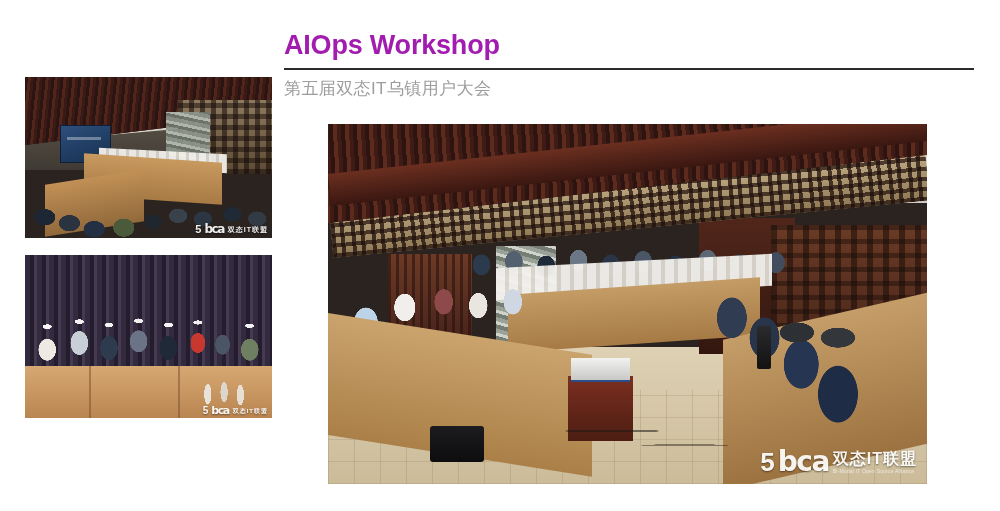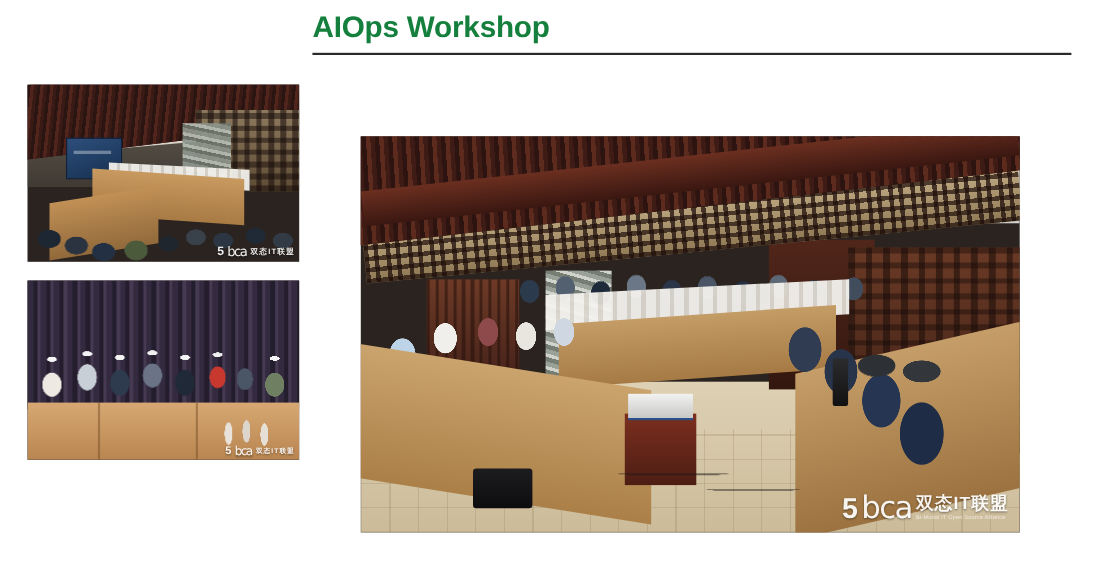--- a/index.html
+++ b/index.html
@@ -6,22 +6,22 @@
   body{
     width:1000px;height:511px;background:#ffffff;
     font-family:"Liberation Sans","DejaVu Sans",sans-serif;
     overflow:hidden;position:relative;
   }
   .slide{position:absolute;inset:0;background:#fff;}
 
   
   .header{position:absolute;left:284px;top:8px;width:690px;}
   .title{
-    font-size:27px;font-weight:bold;color:#15803d;
-    letter-spacing:-0.2px;line-height:34px;white-space:nowrap;
+    font-size:27px;font-weight:bold;color:#a21caf;
+    letter-spacing:-0.2px;line-height:34px;white-space:nowrap;margin-top:20px;
   }
   .rule{height:2px;background:#2b2b2b;margin-top:6px;width:690px;}
   .subtitle{
     margin-top:8px;font-size:17px;color:#9d9d9d;letter-spacing:0.4px;
     line-height:22px;white-space:nowrap;font-weight:500;
   }
 
   
   .photo{position:absolute;overflow:hidden;background:#2a2320;}
   .layer{position:absolute;inset:0;}
@@ -285,21 +285,21 @@
       radial-gradient(ellipse 26% 38% at 62% 62%,#33373c 60%,transparent 62%);
   }
 
   
   .logo{position:absolute;display:flex;align-items:center;gap:4px;opacity:.92;}
   .logo .five{
     color:#fff;font-weight:bold;line-height:1;letter-spacing:-1px;
     text-shadow:0 1px 2px rgba(0,0,0,.5);
   }
   .logo .bca{
-    color:#fff;font-weight:normal;line-height:1;letter-spacing:-1.5px;
+    color:#fff;font-weight:bold;line-height:1;letter-spacing:-1.5px;
     text-shadow:0 1px 2px rgba(0,0,0,.5);font-family:"DejaVu Sans",sans-serif;
   }
   .logo .cn{
     color:#fff;font-weight:bold;line-height:1;letter-spacing:1px;
     text-shadow:0 1px 2px rgba(0,0,0,.5);
   }
   .logo .en{
     color:rgba(255,255,255,.72);line-height:1;letter-spacing:.2px;
     display:block;margin-top:2px;
   }
@@ -326,20 +326,21 @@
   }
 </style>
 </head>
 <body>
 
 <div class="slide">
 
   <div class="header">
     <div class="title">AIOps Workshop</div>
     <div class="rule"></div>
+    <div class="subtitle">第五届双态IT乌镇用户大会</div>
   </div>
 
   <div class="photo" id="thumb1">
     <div class="layer t1-floorwall"></div>
     <div class="t1-wallwhite"></div>
     <div class="t1-ceiling"></div>
     <div class="t1-right-lattice"></div>
     <div class="t1-stone"></div>
     <div class="t1-screen"></div>
     <div class="t1-seatrow"></div>

